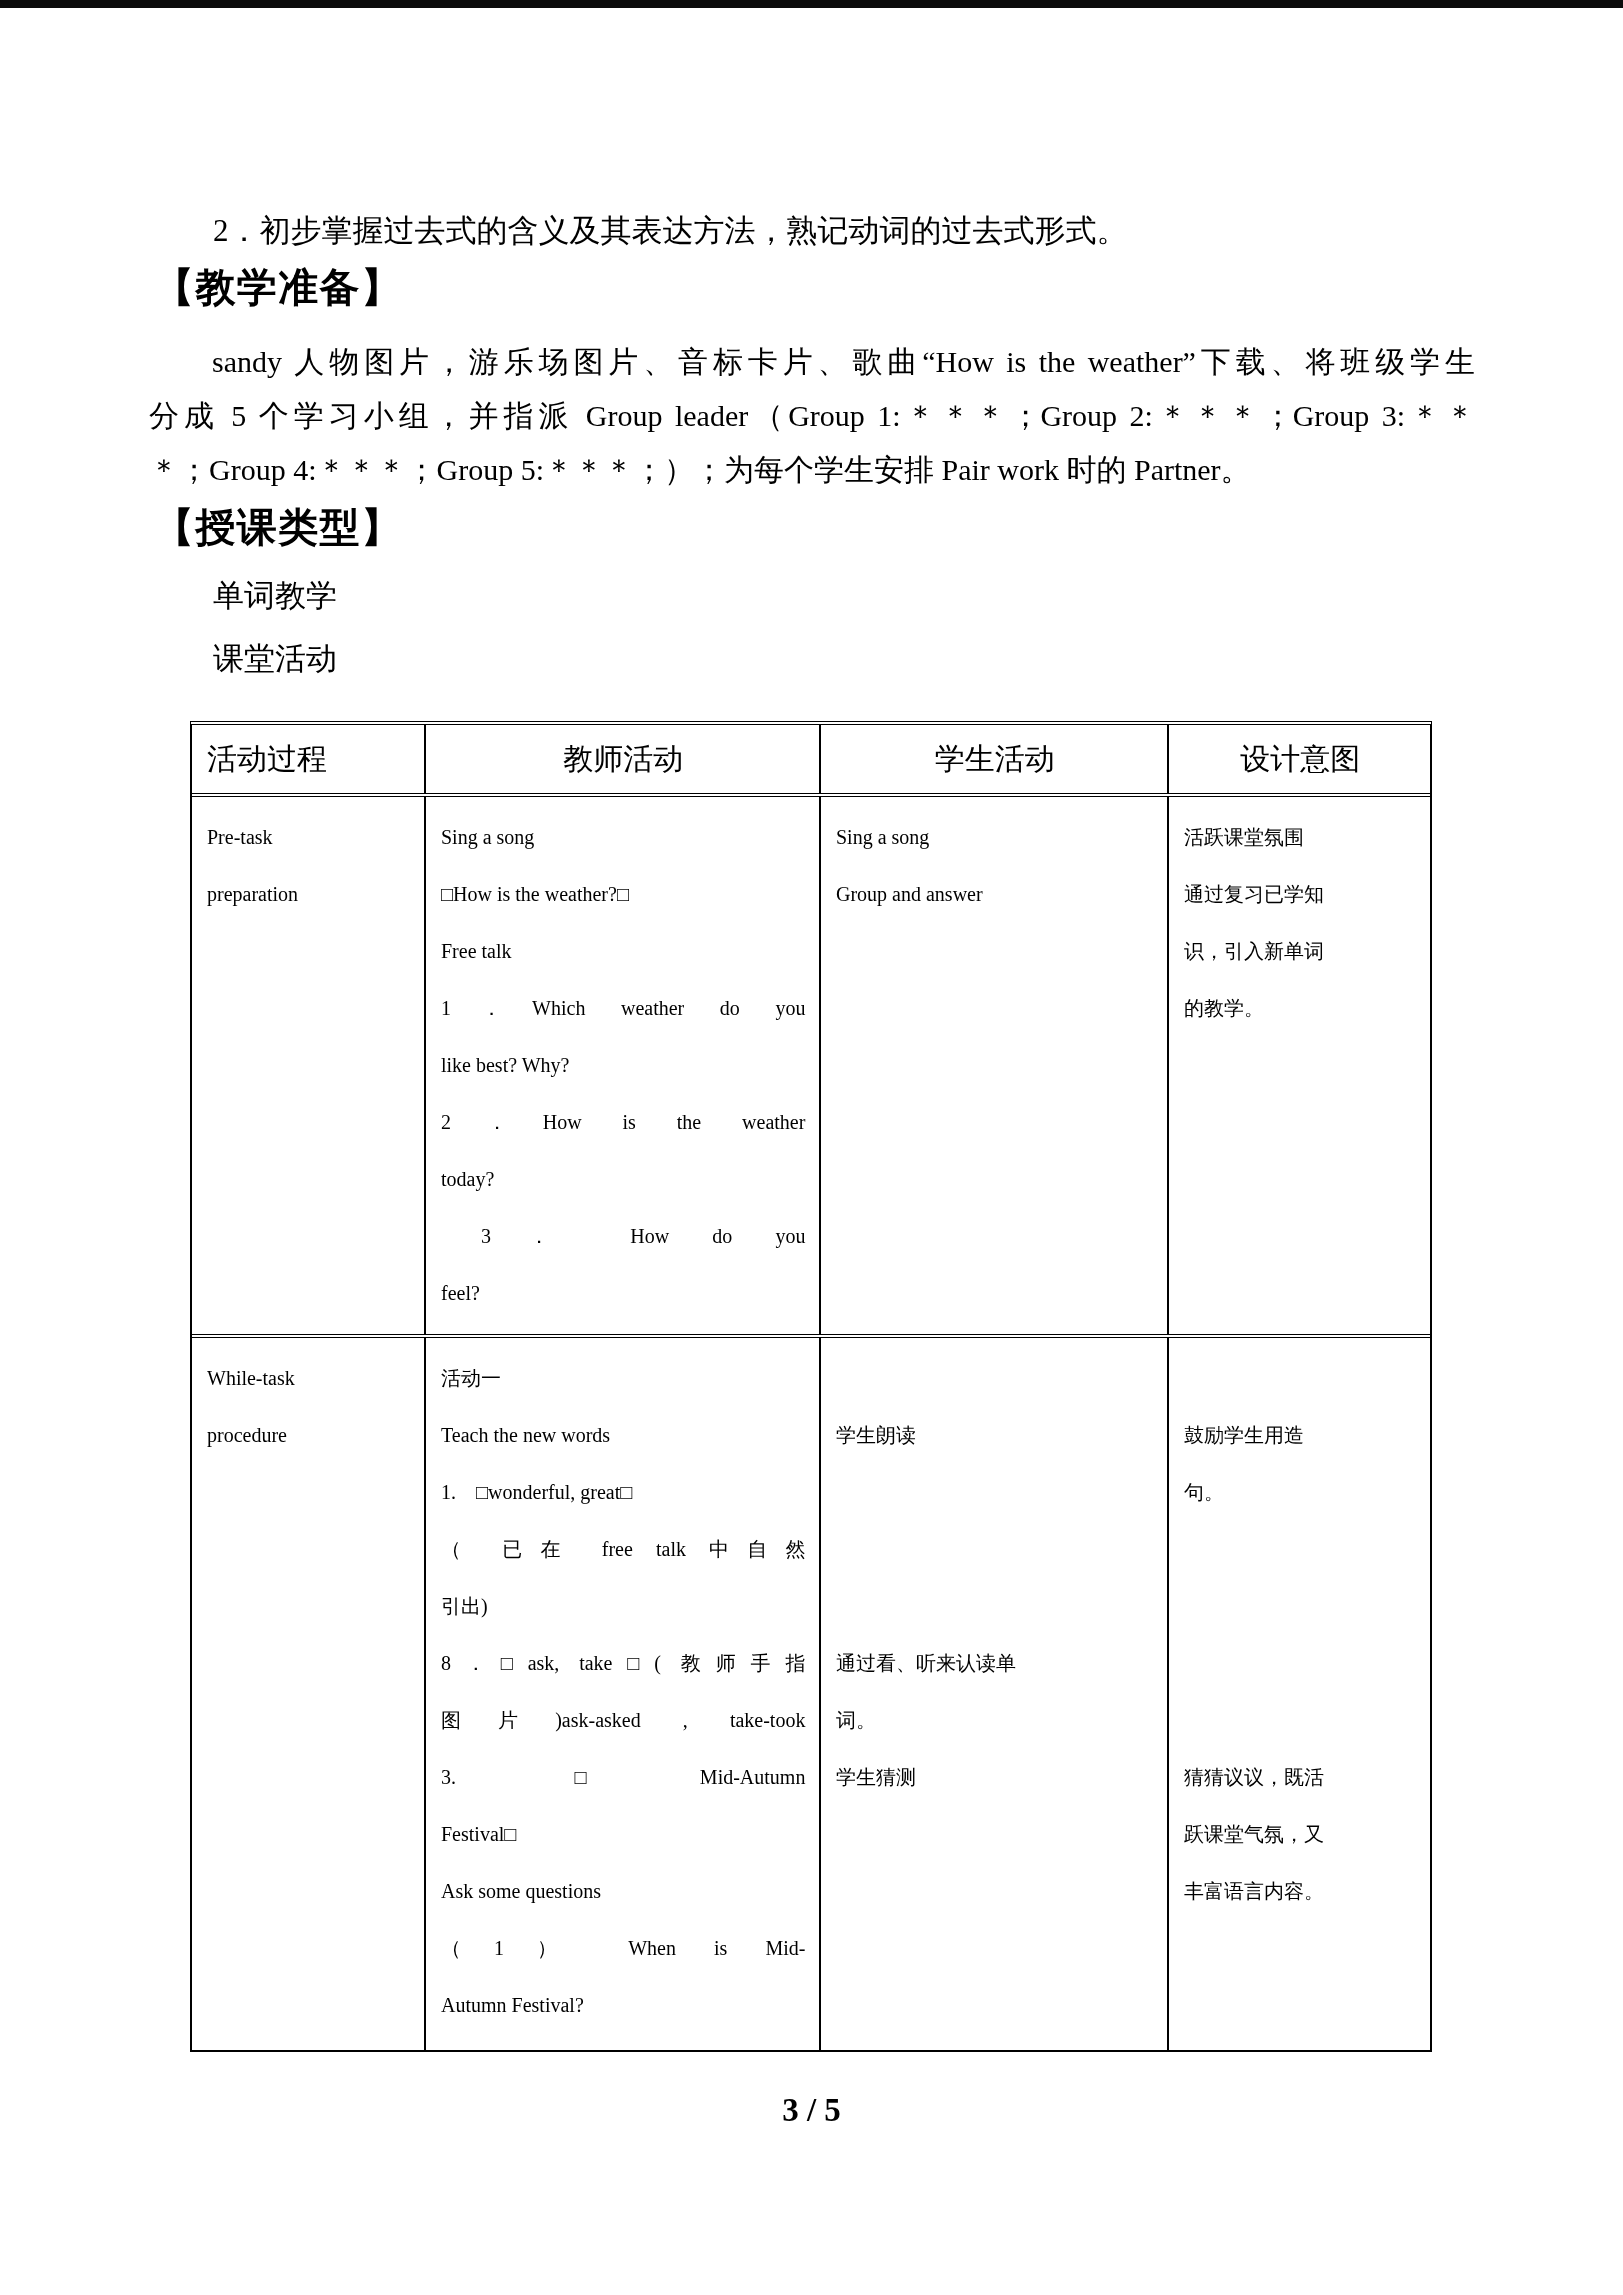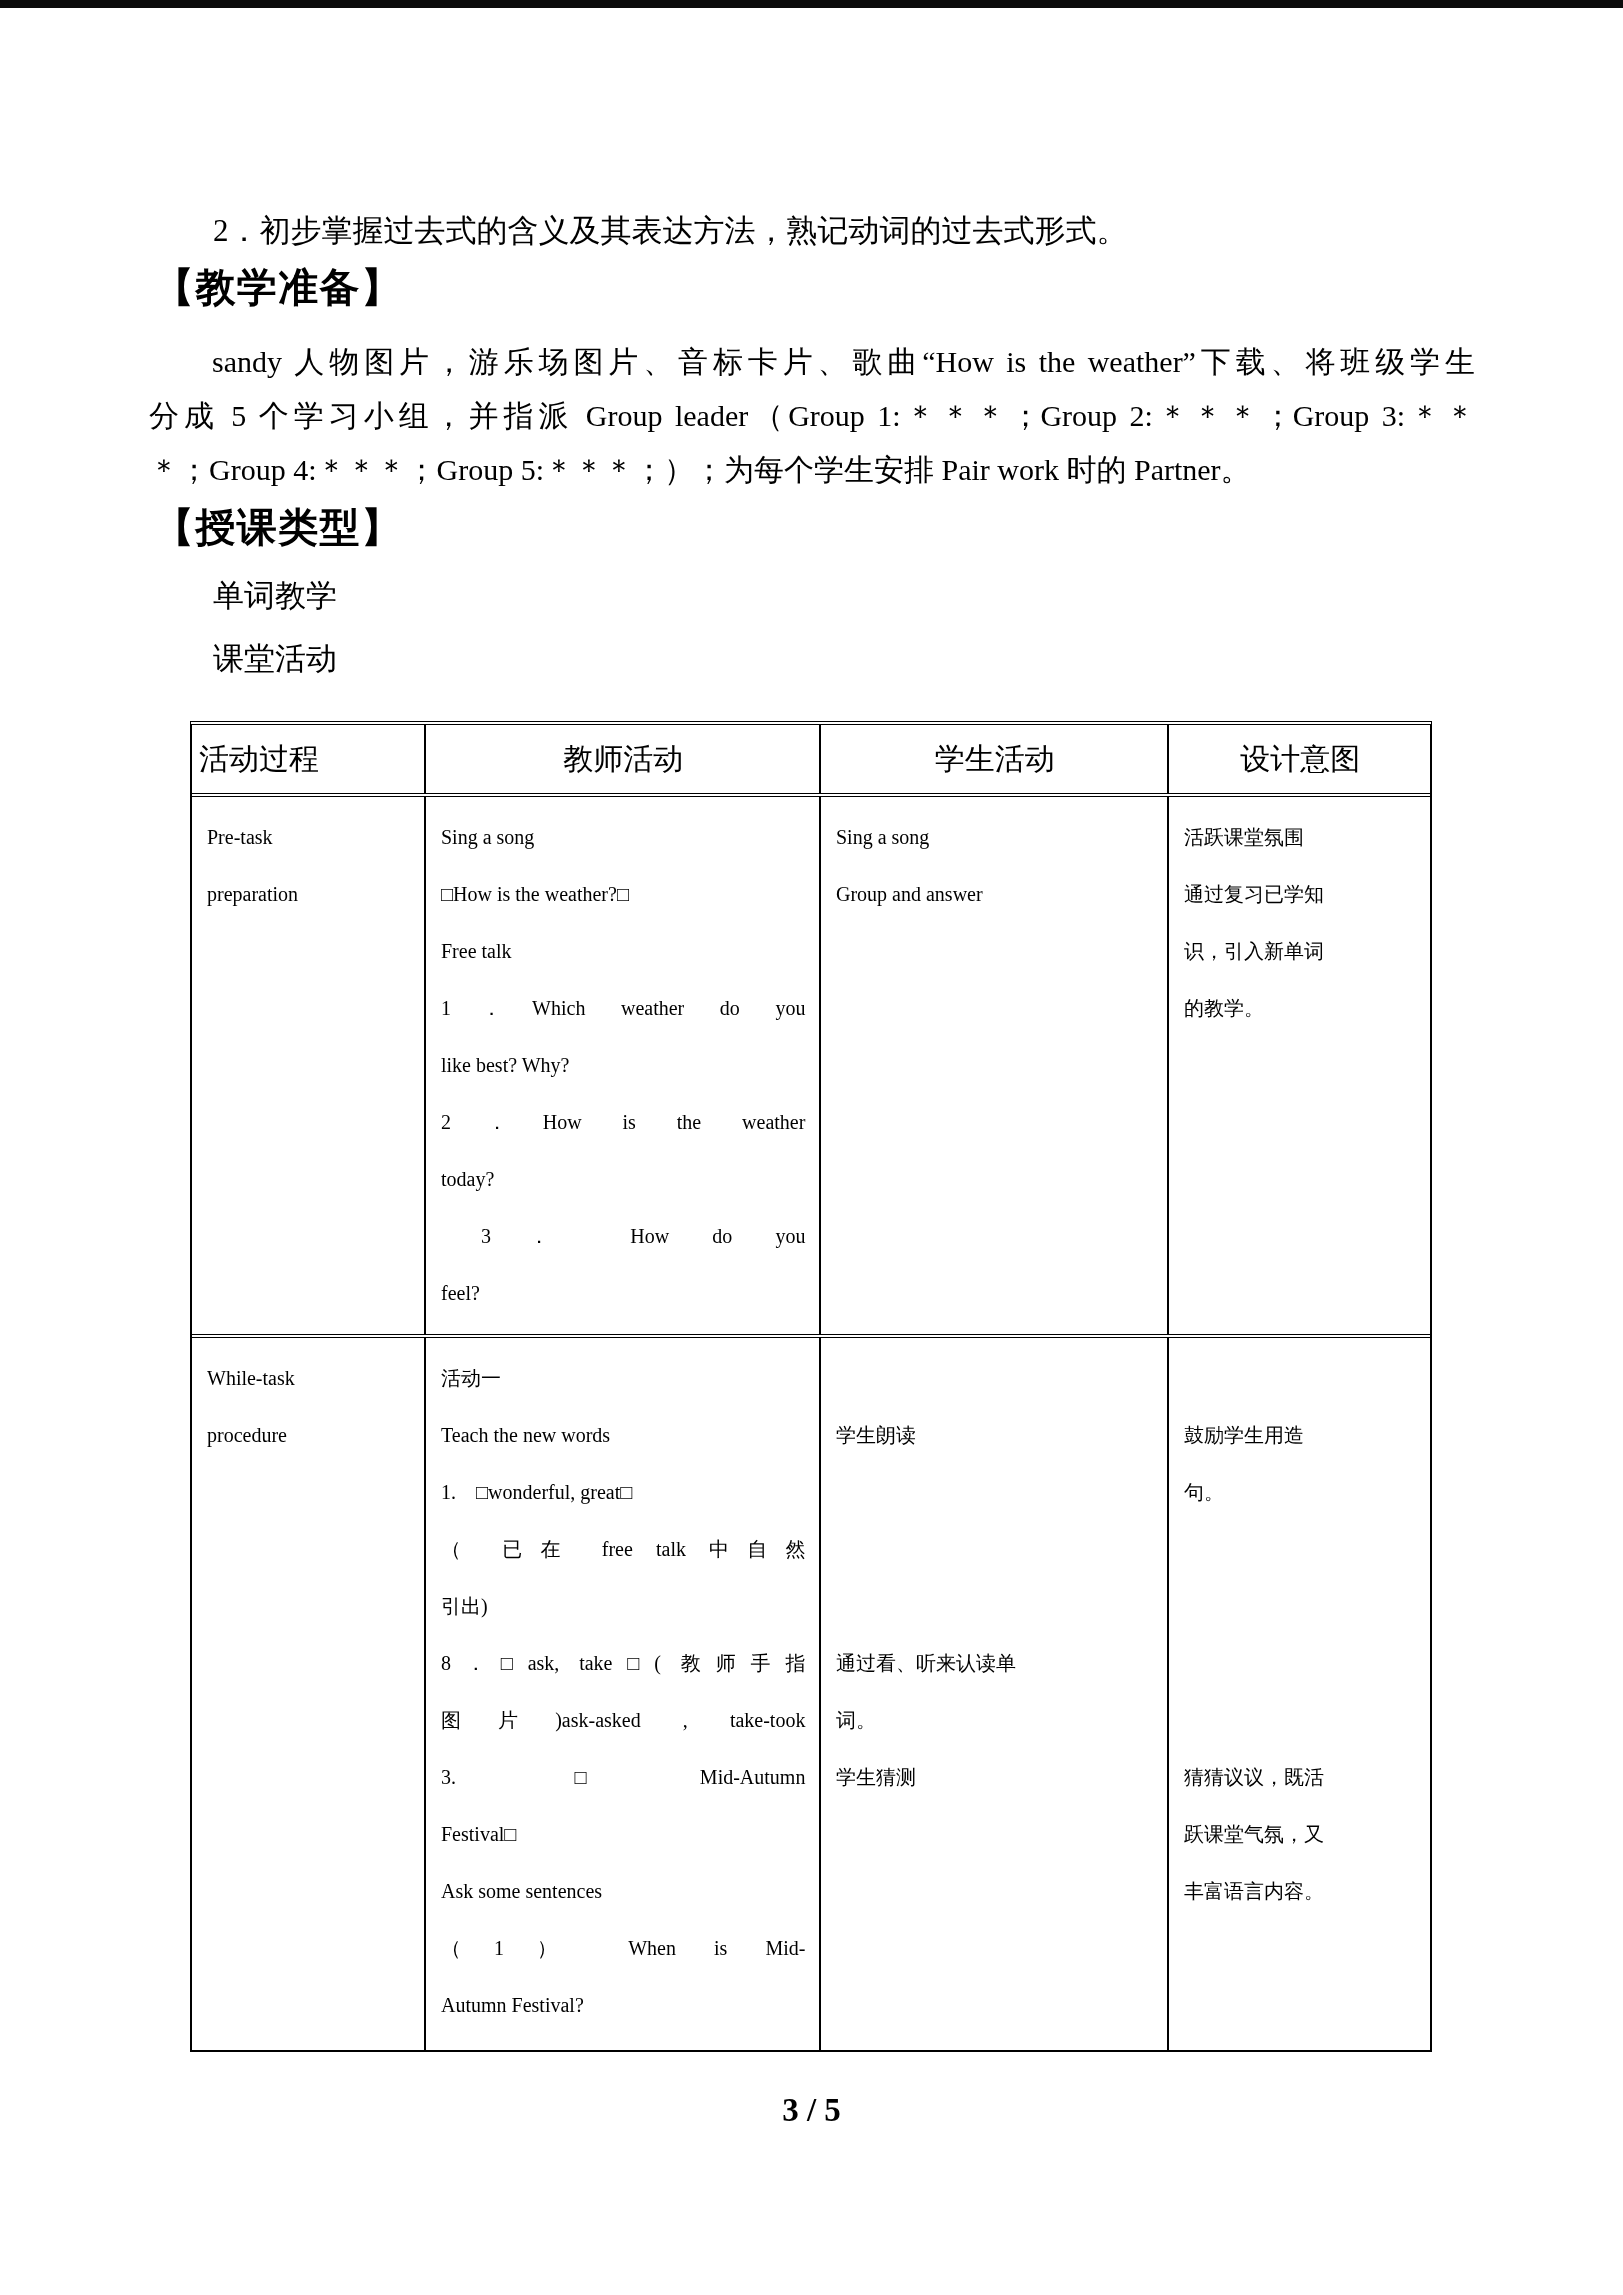--- a/index.html
+++ b/index.html
@@ -23,21 +23,21 @@
   .tbl{
     position:absolute;left:190px;top:721px;width:1242px;box-sizing:border-box;
     border-top:4.8px double #000;border-bottom:2.7px solid #000;
     border-left:2px solid #000;border-right:2px solid #000;
   }
   .trow{display:grid;grid-template-columns:234px 395px 348px 1fr;}
   .cell{border-right:2px solid #000;box-sizing:border-box;padding:12.3px 13.6px 0 15px;font-size:20px;overflow:hidden;}
   .cell:last-child{border-right:none;}
   .thead{border-bottom:4.8px double #000;height:68px;}
   .thead .cell{display:flex;align-items:center;justify-content:center;padding-top:0;font-size:30px;}
-  .thead .cell:first-child{justify-content:flex-start;padding-left:7px;}
+  .thead .cell:first-child{justify-content:flex-start;padding-left:15px;}
   .row1{border-bottom:4.8px double #000;height:537px;}
   .row2{height:712px;}
   .ln{height:57px;line-height:57px;white-space:pre;}
   .just{text-align:justify;text-align-last:justify;white-space:normal;}
   .ind{text-indent:40px;}
   .footer{position:absolute;left:0;top:2092px;width:1623px;text-align:center;font-size:33px;font-weight:bold;}
 </style>
 </head>
 <body>
 
@@ -103,21 +103,21 @@
     <div class="cell">
       <div class="ln">活动一</div>
       <div class="ln">Teach the new words</div>
       <div class="ln">1.　□wonderful, great□</div>
       <div class="ln just">（ 已在 free talk  中自然</div>
       <div class="ln">引出)</div>
       <div class="ln just">8．□ask, take□( 教师手指</div>
       <div class="ln just">图片)ask-asked , take-took</div>
       <div class="ln just">3. □Mid-Autumn</div>
       <div class="ln">Festival□</div>
-      <div class="ln">Ask some sentences</div>
+      <div class="ln">Ask some questions</div>
       <div class="ln just">（1） When is Mid-</div>
       <div class="ln">Autumn Festival?</div>
     </div>
     <div class="cell">
       <div class="ln"></div>
       <div class="ln">学生朗读</div>
       <div class="ln"></div>
       <div class="ln"></div>
       <div class="ln"></div>
       <div class="ln">通过看、听来认读单</div>

